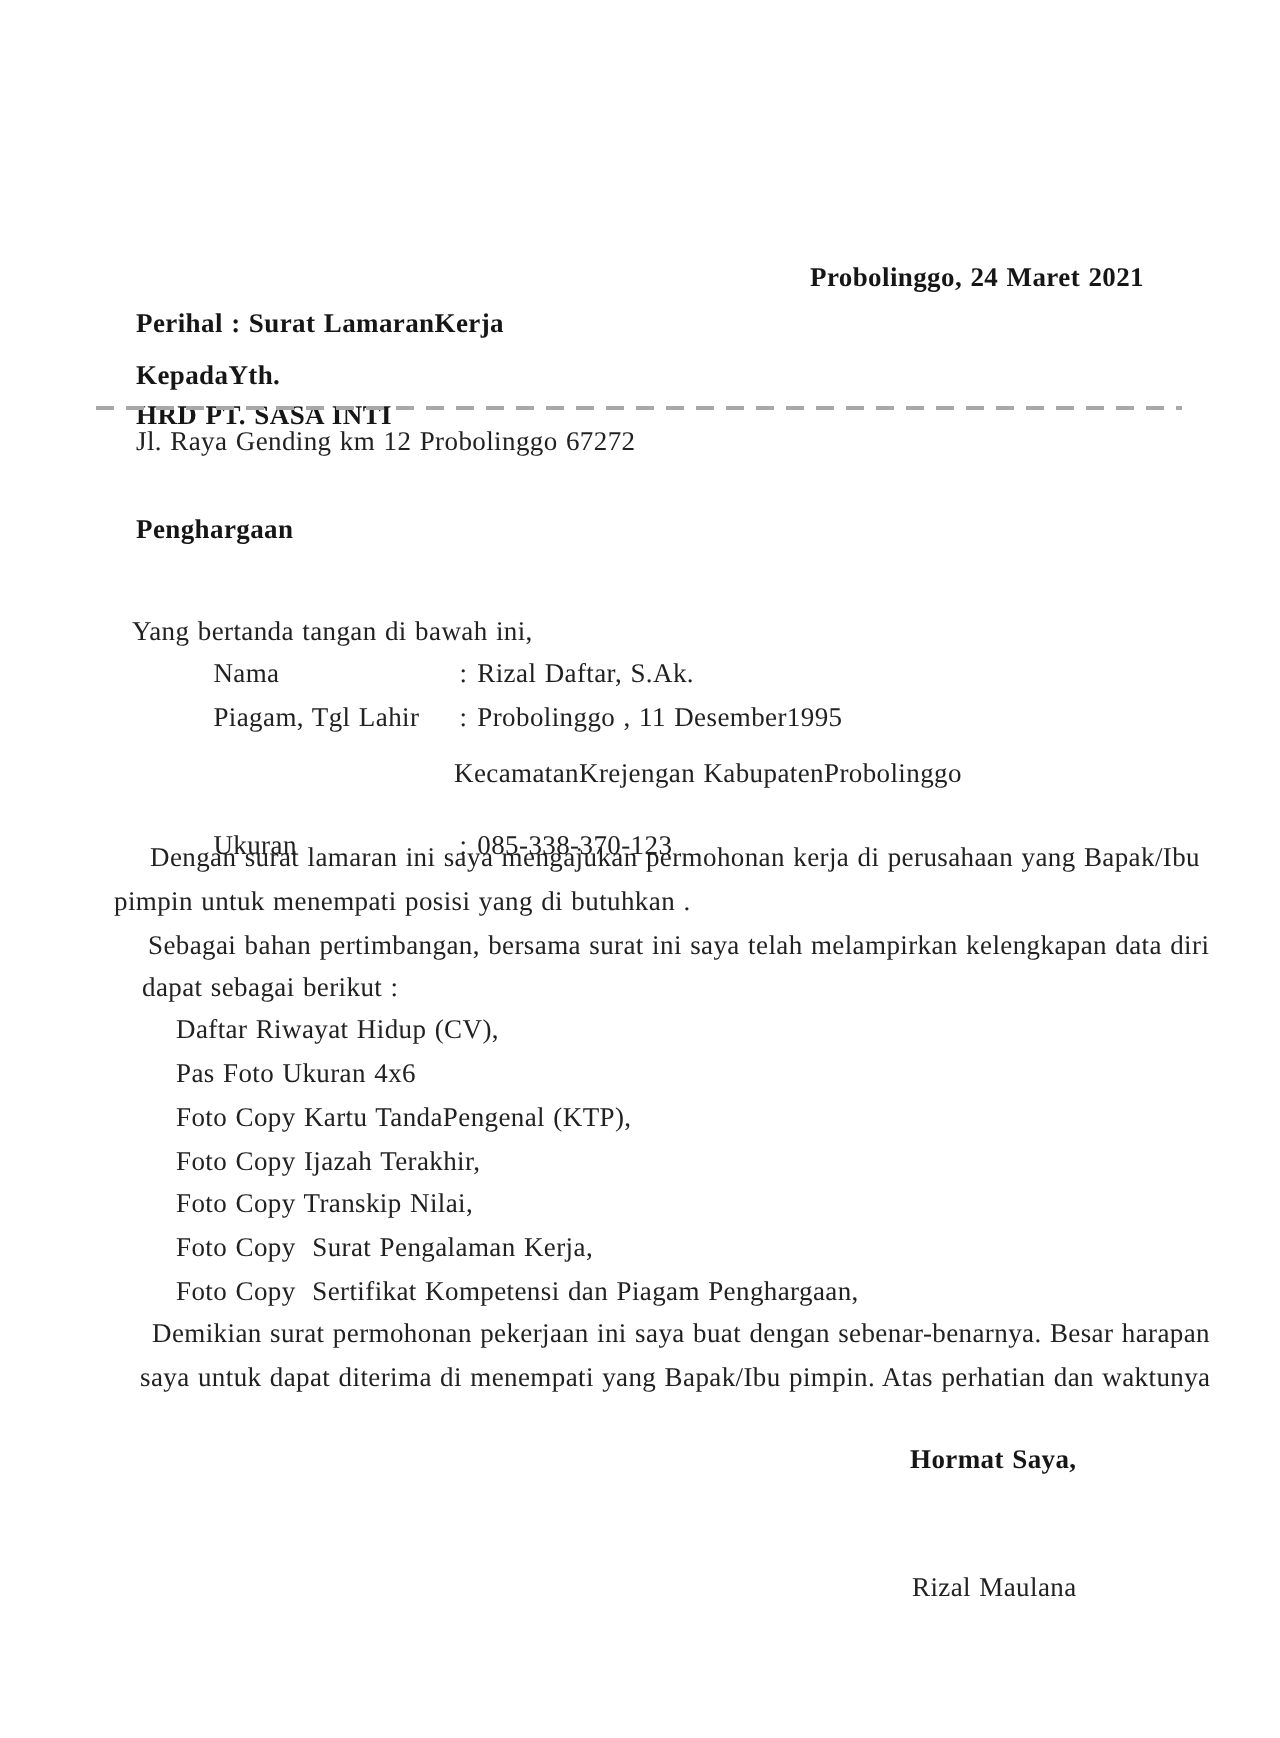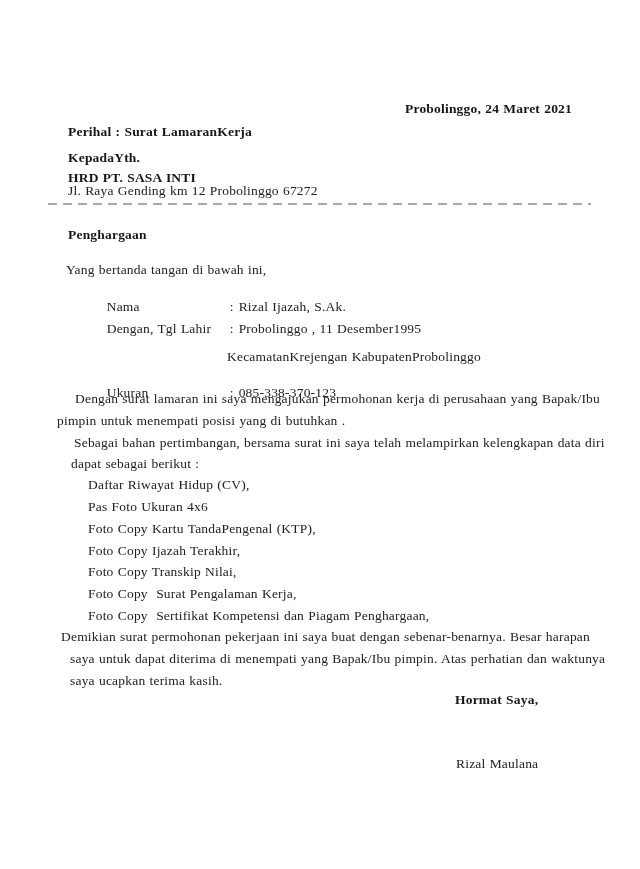--- a/index.html
+++ b/index.html
@@ -17,20 +17,21 @@
     font-size: 13.5px;
     line-height: 15px;
     color: #212121;
     overflow: hidden;
   }
   .ln {
     position: absolute;
     white-space: pre;
     letter-spacing: 0.2px;
     word-spacing: 0.6px;
+    margin-top: 30px;
   }
   .bold { font-weight: 700; color: #161616; }
   .lbl { display: inline-block; width: 123px; }
   .val { margin-left: 5px; }
   .divider {
     position: absolute;
     top: 203px;
     left: 48px;
     width: 543px;
     height: 2px;
@@ -47,47 +48,46 @@
   <div class="ln bold" style="top:124px; left:68px;">Perihal : Surat LamaranKerja</div>
 
   <div class="ln bold" style="top:150px; left:68px;">KepadaYth.</div>
   <div class="ln bold" style="top:170px; left:68px;">HRD PT. SASA INTI</div>
   <div class="ln" style="top:183px; left:68px;">Jl. Raya Gending km 12 Probolinggo 67272</div>
 
   <div class="divider"></div>
 
   <div class="ln bold" style="top:227px; left:68px;">Penghargaan</div>
 
-  <div class="ln" style="top:262px; left:66px;">Yang bertanda tangan di bawah ini,</div>
+  <div class="ln" style="top:278px; left:66px;">Yang bertanda tangan di bawah ini,</div>
 
   <div class="ln" style="top:284px; left:90px;">
-    <span class="lbl">Nama</span><span>:</span><span class="val">Rizal Ijazah, S.Ak.</span>
+    <span class="lbl">Nama</span><span>:</span><span class="val">Rizal Daftar, S.Ak.</span>
   </div>
   <div class="ln" style="top:306px; left:90px;">
-    <span class="lbl">Dengan, Tgl Lahir</span><span>:</span><span class="val">Probolinggo , 11 Desember1995</span>
+    <span class="lbl">Piagam, Tgl Lahir</span><span>:</span><span class="val">Probolinggo , 11 Desember1995</span>
   </div>
   <div class="ln" style="top:349px; left:227px;">KecamatanKrejengan KabupatenProbolinggo</div>
   <div class="ln" style="top:370px; left:90px;">
     <span class="lbl">Ukuran</span><span>:</span><span class="val">085-338-370-123</span>
   </div>
 
   <div class="ln" style="top:413px; left:57px;">pimpin untuk menempati posisi yang di butuhkan .</div>
   <div class="ln" style="top:391px; left:75px;">Dengan surat lamaran ini saya mengajukan permohonan kerja di perusahaan yang Bapak/Ibu</div>
 
   <div class="ln" style="top:435px; left:74px;">Sebagai bahan pertimbangan, bersama surat ini saya telah melampirkan kelengkapan data diri</div>
   <div class="ln" style="top:456px; left:71px;">dapat sebagai berikut :</div>
 
   <div class="ln" style="top:477px; left:88px;">Daftar Riwayat Hidup (CV),</div>
   <div class="ln" style="top:499px; left:88px;">Pas Foto Ukuran 4x6</div>
   <div class="ln" style="top:543px; left:88px;">Foto Copy Ijazah Terakhir,</div>
   <div class="ln" style="top:521px; left:88px;">Foto Copy Kartu TandaPengenal (KTP),</div>
   <div class="ln" style="top:586px; left:88px;">Foto Copy  Surat Pengalaman Kerja,</div>
   <div class="ln" style="top:564px; left:88px;">Foto Copy Transkip Nilai,</div>
   <div class="ln" style="top:608px; left:88px;">Foto Copy  Sertifikat Kompetensi dan Piagam Penghargaan,</div>
 
-  <div class="ln" style="top:629px; left:61px;">Demikian surat permohonan pekerjaan ini saya buat dengan sebenar-benarnya. Besar harapan</div>
+  <div class="ln" style="top:629px; left:76px;">Demikian surat permohonan pekerjaan ini saya buat dengan sebenar-benarnya. Besar harapan</div>
   <div class="ln" style="top:651px; left:70px;">saya untuk dapat diterima di menempati yang Bapak/Ibu pimpin. Atas perhatian dan waktunya</div>
-  <div class="ln" style="top:673px; left:70px;">saya ucapkan terima kasih.</div>
 
   <div class="ln bold" style="top:692px; left:455px;">Hormat Saya,</div>
   <div class="ln" style="top:756px; left:456px;">Rizal Maulana</div>
 
 </div>
 
 </body></html>

